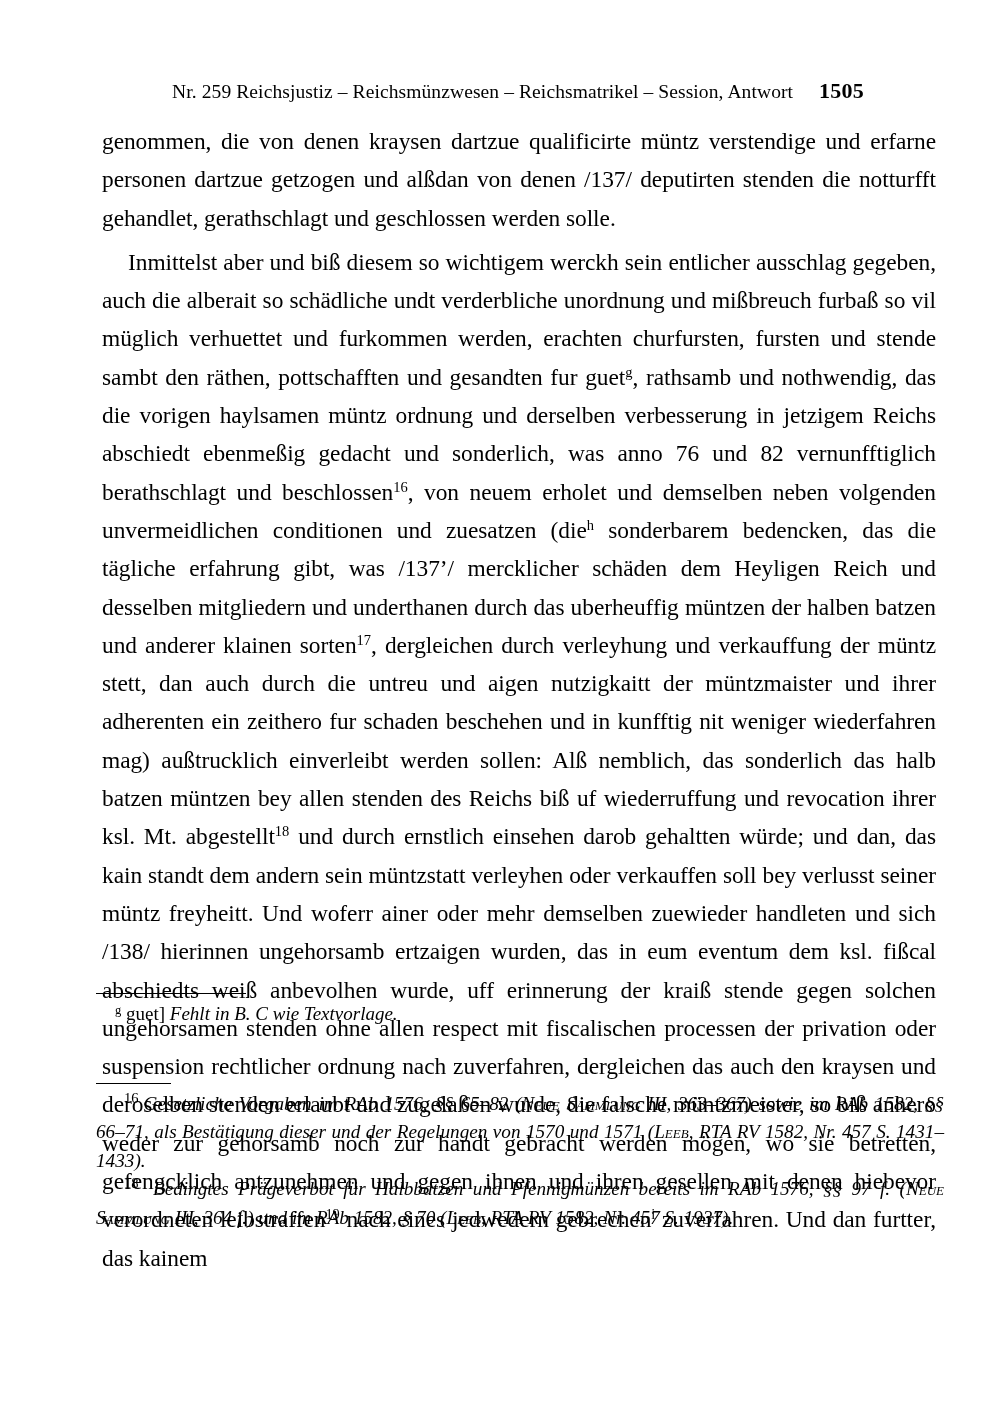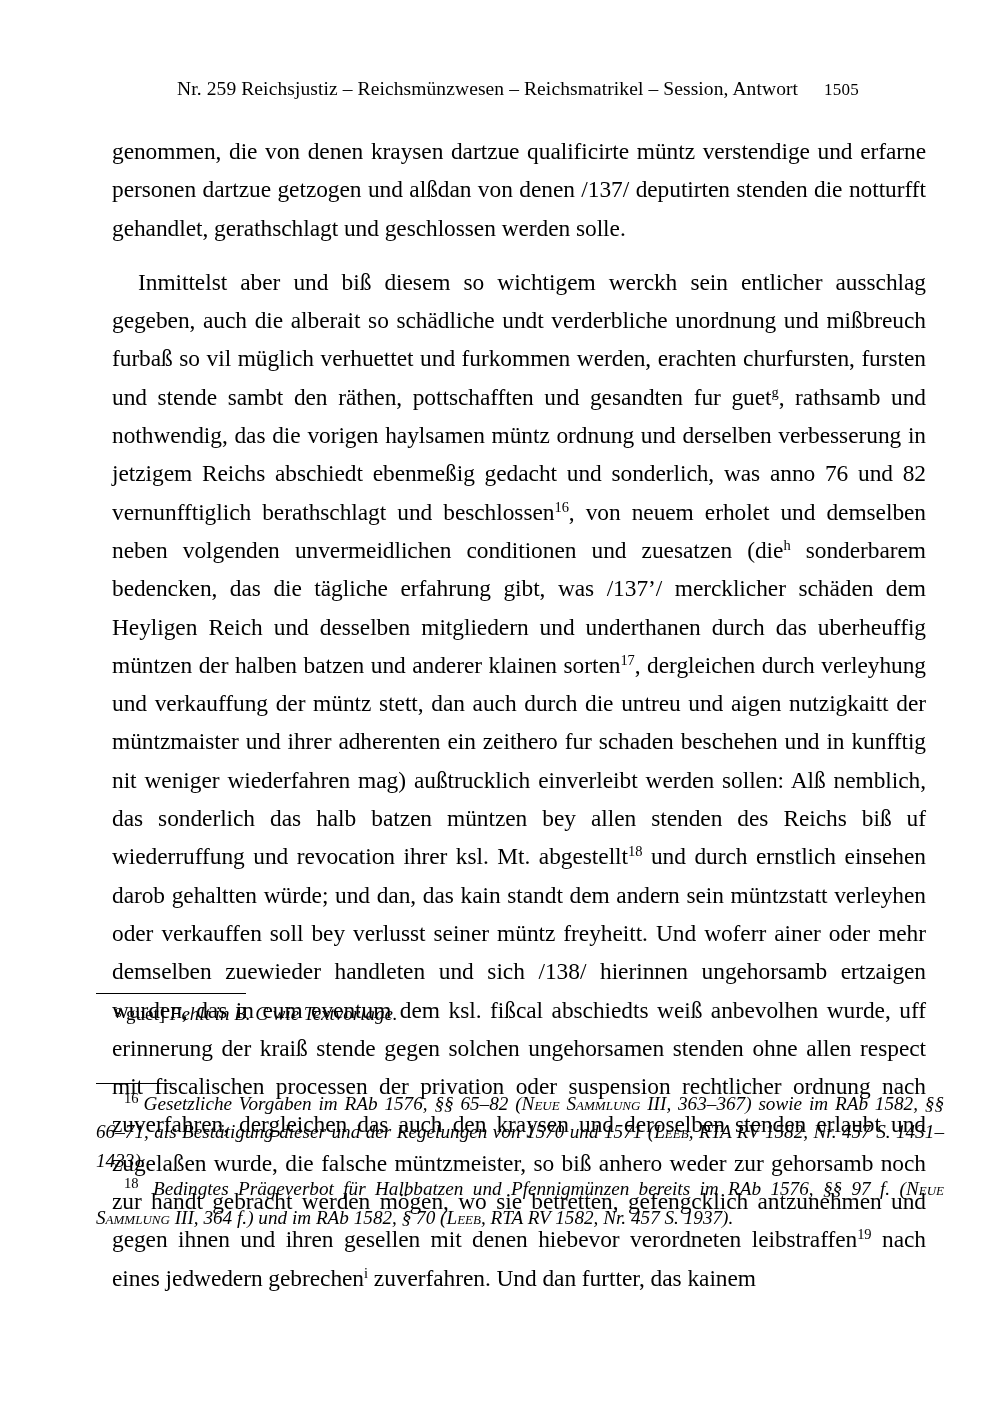--- a/index.html
+++ b/index.html
@@ -34,34 +34,35 @@
     display: flex;
     align-items: baseline;
     justify-content: center;
     white-space: nowrap;
   }
   .running-head .rh-title {
     font-size: 19.5px;
     letter-spacing: 0.1px;
   }
   .running-head .rh-pageno {
-    font-size: 17px;
+    font-size: 22px;
     margin-left: 26px;
     letter-spacing: 0.2px;
+    font-weight: bold;
   }
 
   
   .body-block {
     position: absolute;
     left: 96px;
     top: 116px;
     width: 846px;
   }
   .body-block p {
-    margin: 16px;
+    margin: 6px;
     font-size: 23.4px;
     line-height: 38.3px;
     text-align: justify;
     text-justify: inter-word;
     hyphens: none;
     letter-spacing: -0.05px;
   }
   .body-block p.indent {
     text-indent: 26px;
   }

